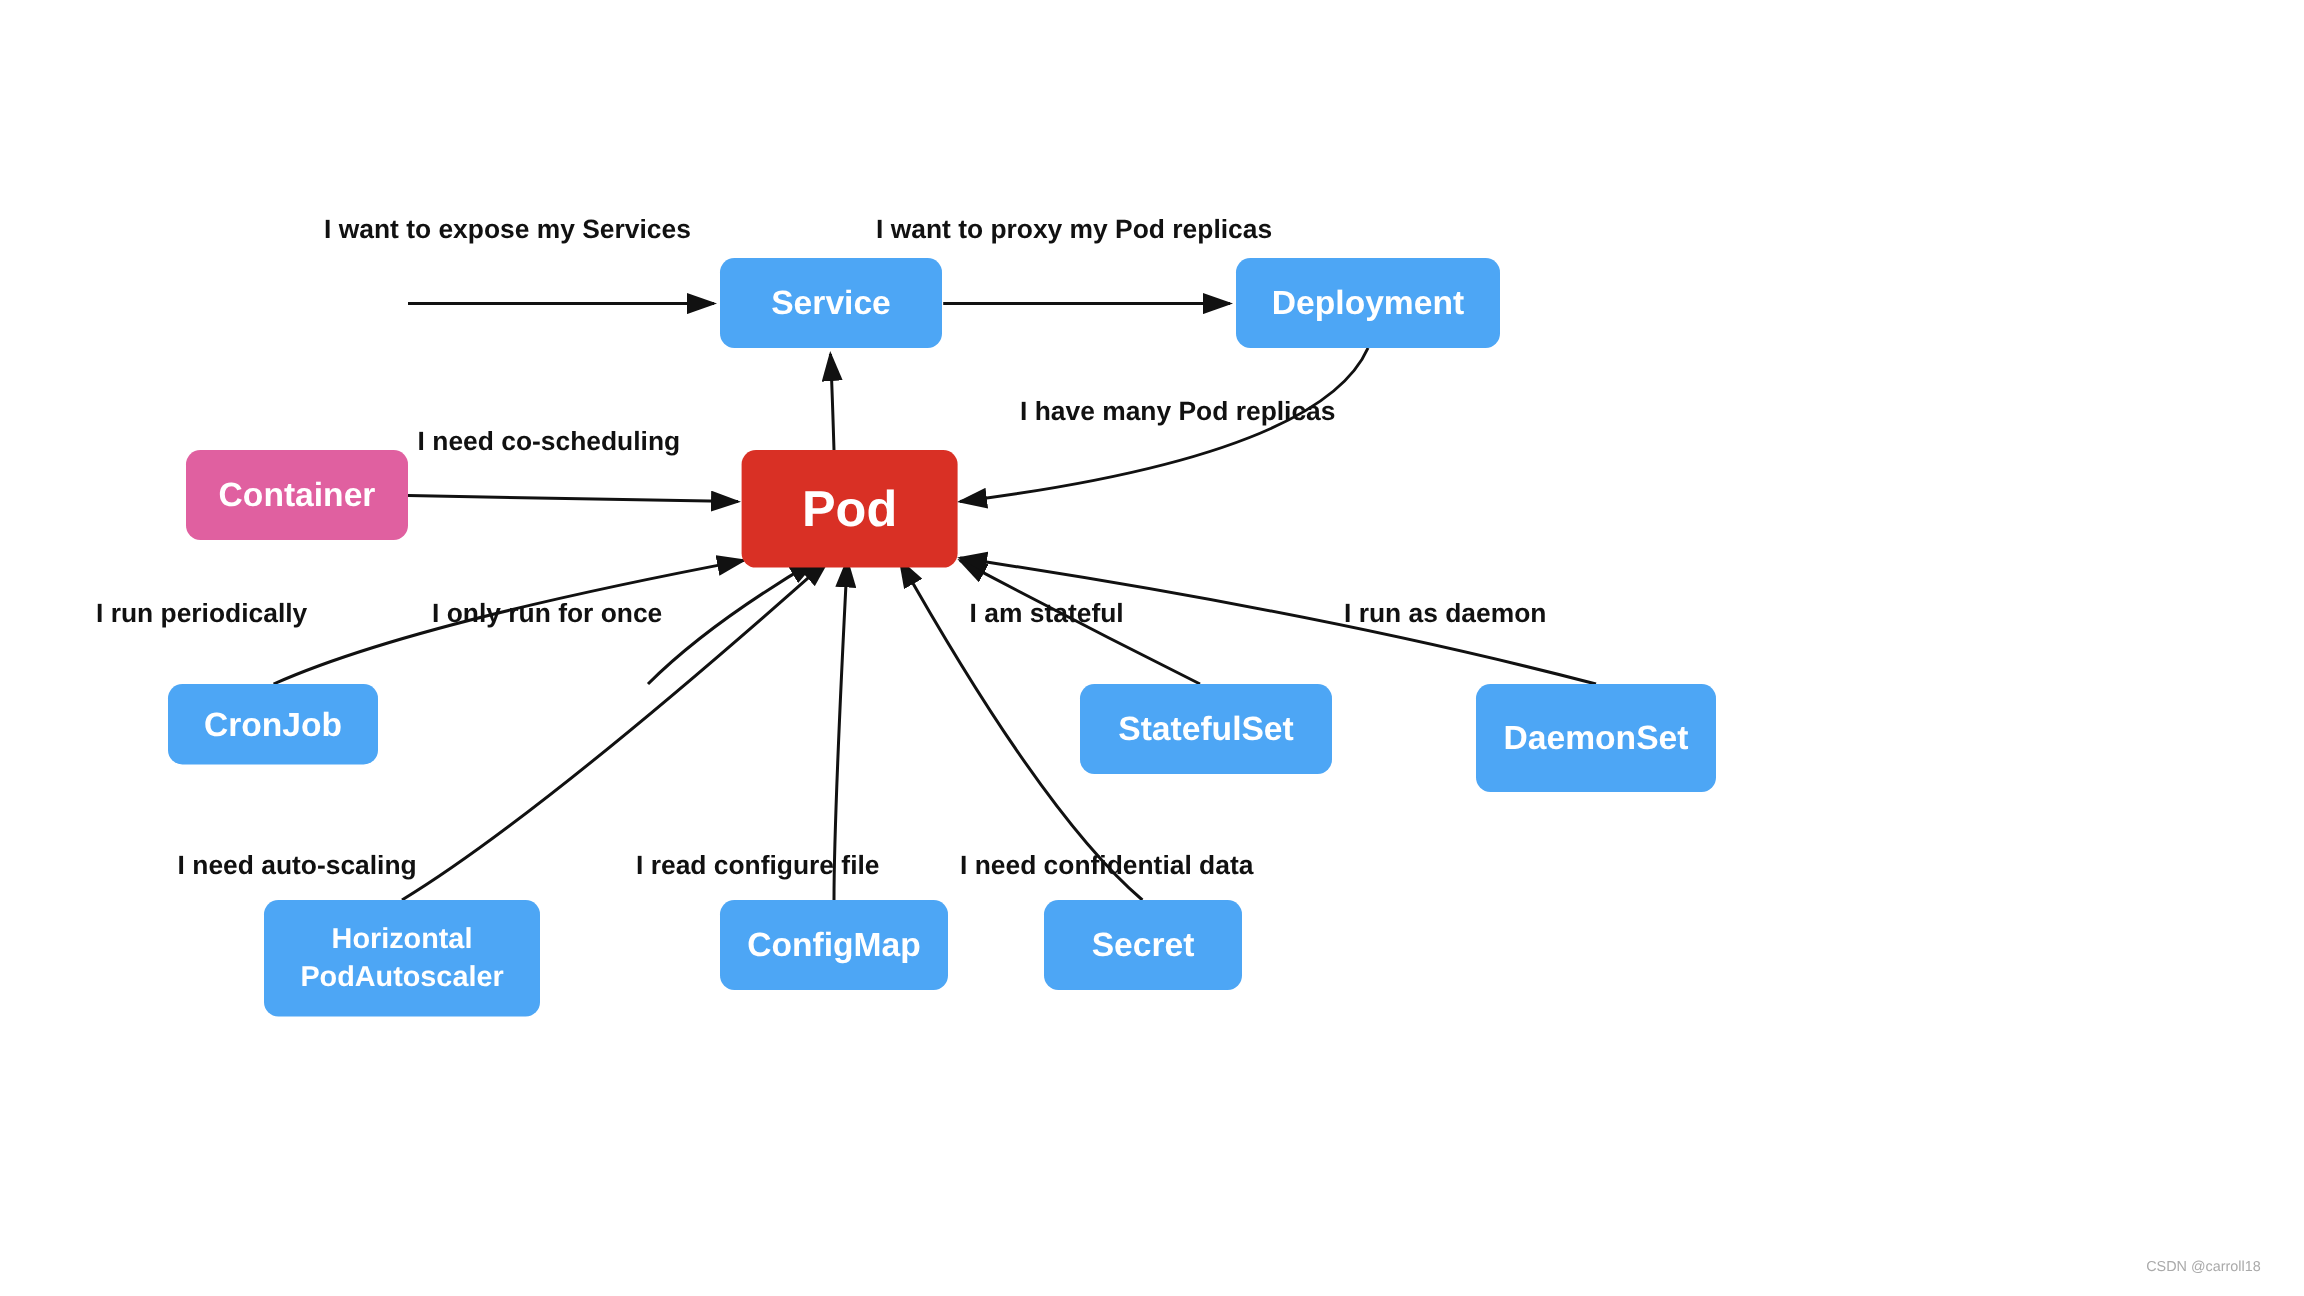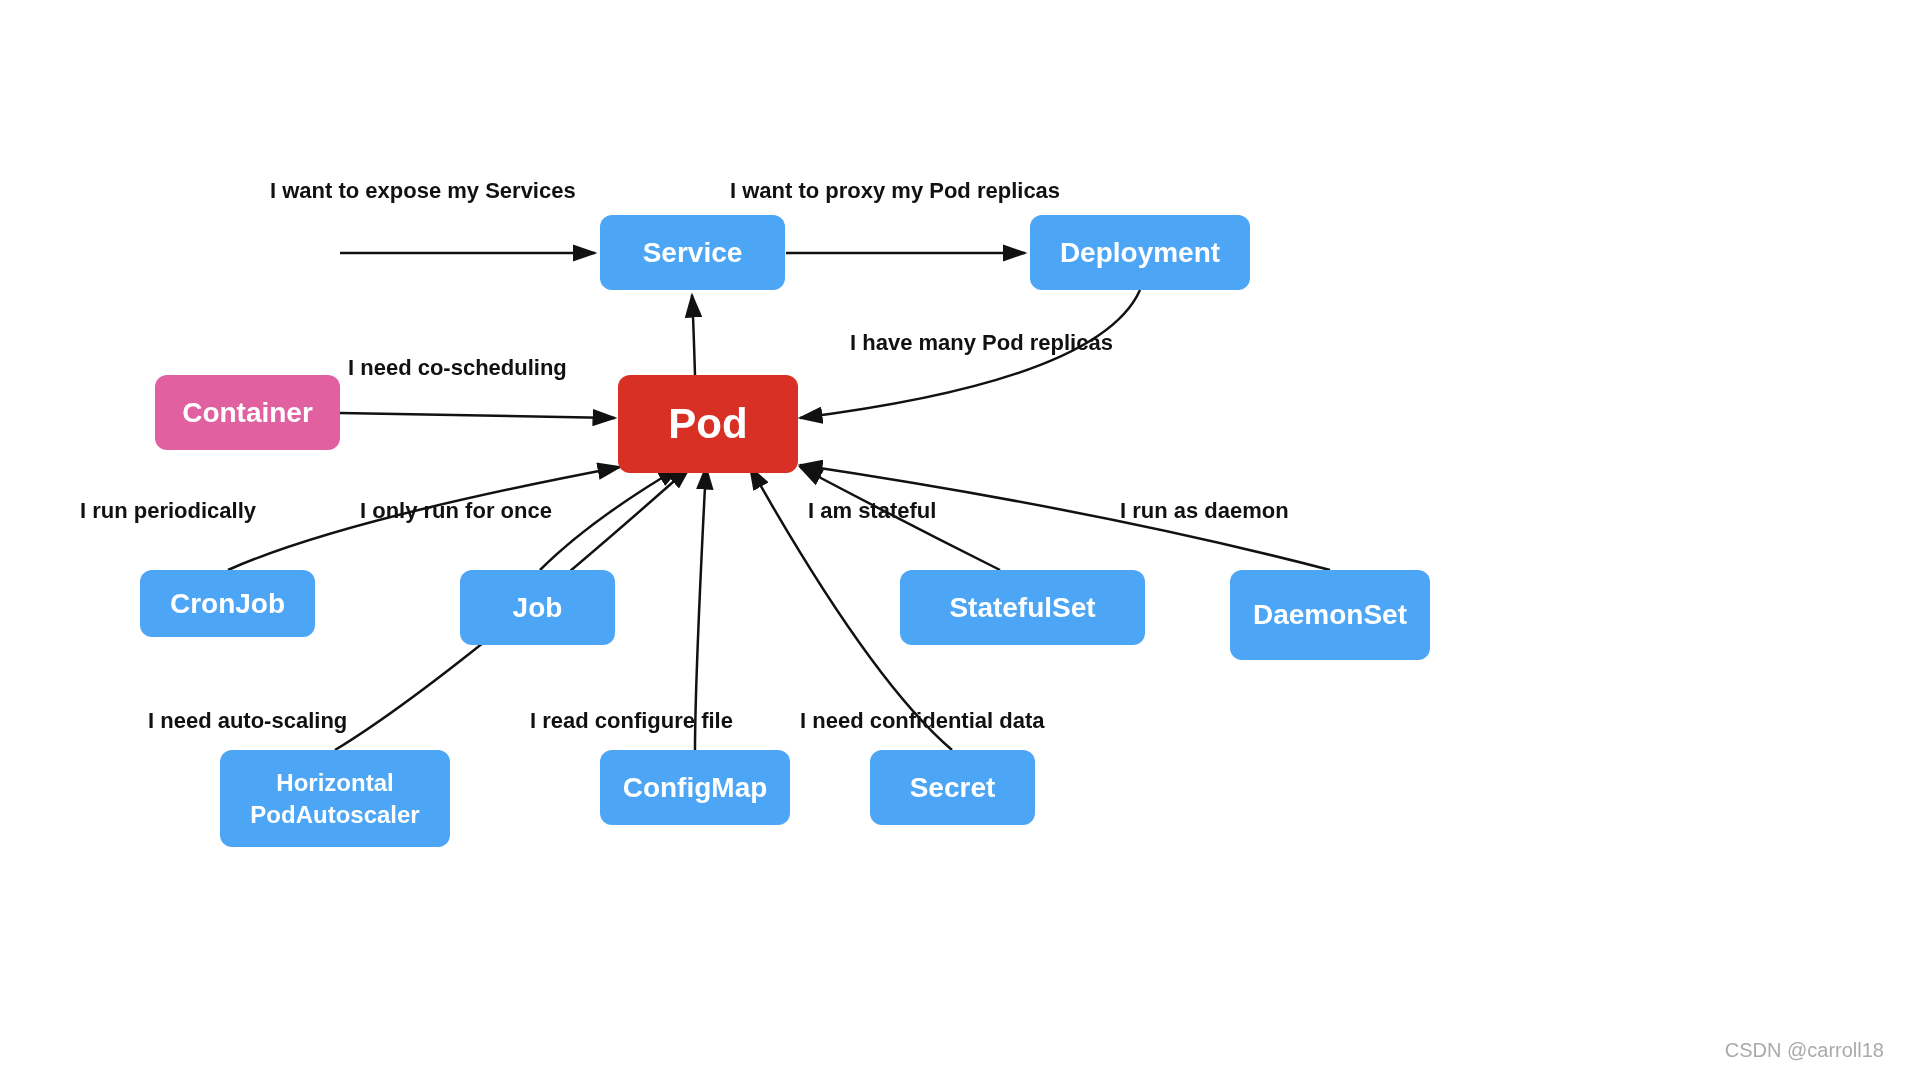--- a/index.html
+++ b/index.html
@@ -41,21 +41,21 @@
       position: absolute;
       font-size: 22px;
       font-weight: 700;
       color: #111;
       text-align: center;
     }
     .watermark {
       position: absolute;
       bottom: 18px;
       right: 36px;
-      font-size: 20px;
+      font-size: 12px;
       color: #aaa;
     }
   </style>
 </head>
 <body>
 
 <div class="diagram-container">
 
   <svg class="arrows">
     <defs>
@@ -93,23 +93,22 @@
   <div class="node node-blue" style="left:600px; top:215px; width:185px; height:75px;">Service</div>
 
   <div class="node node-blue" style="left:1030px; top:215px; width:220px; height:75px;">Deployment</div>
 
   <div class="node node-pink" style="left:155px; top:375px; width:185px; height:75px;">Container</div>
 
   <div class="node node-red" style="left:618px; top:375px; width:180px; height:98px; font-size:42px;">Pod</div>
 
   <div class="node node-blue" style="left:140px; top:570px; width:175px; height:67px;">CronJob</div>
 
-  <div class="node node-blue" style="left:460px; top:570px; width:155px; height:75px;">Job</div>
 
-  <div class="node node-blue" style="left:900px; top:570px; width:245px; height:75px;">StatefulSet</div>
+  <div class="node node-blue" style="left:900px; top:570px; width:210px; height:75px;">StatefulSet</div>
 
   <div class="node node-blue" style="left:1230px; top:570px; width:200px; height:90px;">DaemonSet</div>
 
   <div class="node node-blue" style="left:220px; top:750px; width:230px; height:97px; font-size:24px; line-height:1.3;">Horizontal<br>PodAutoscaler</div>
 
   <div class="node node-blue" style="left:600px; top:750px; width:190px; height:75px;">ConfigMap</div>
 
   <div class="node node-blue" style="left:870px; top:750px; width:165px; height:75px;">Secret</div>
 
   <div class="label" style="left:270px; top:178px; white-space:nowrap;">I want to expose my Services</div>

